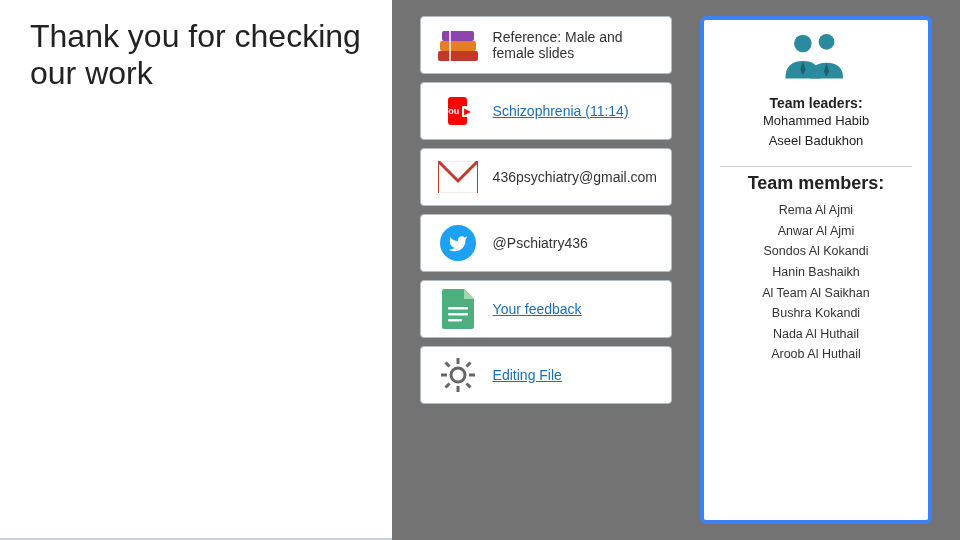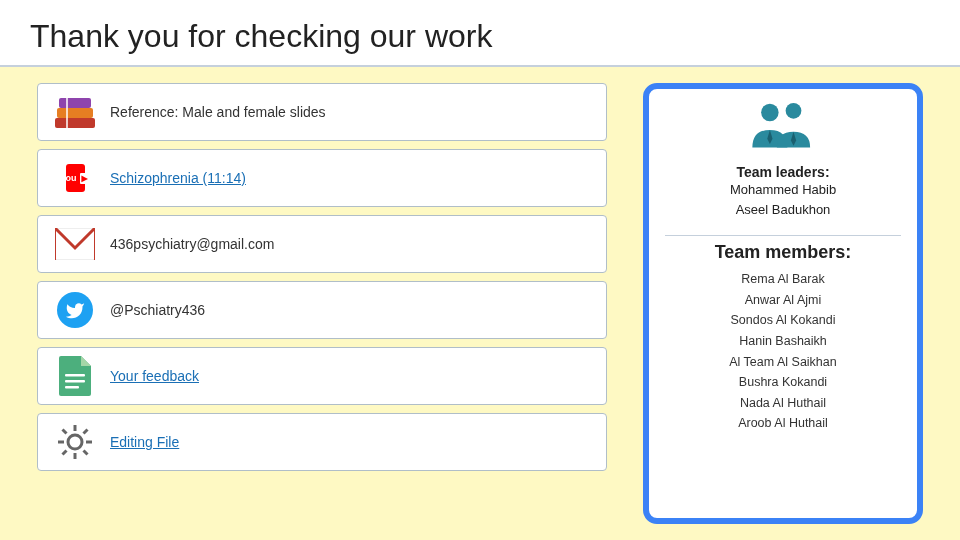--- a/index.html
+++ b/index.html
@@ -8,40 +8,40 @@
       height: 540px;
       background: #f0f4f8;
       font-family: 'Segoe UI', Arial, sans-serif;
       overflow: hidden;
       display: flex;
       flex-direction: column;
     }
     .page {
       width: 960px;
       height: 540px;
-      background: #fef9c3;
-      display: flex;
-      flex-direction: column;
+      background: #737373;
+      display: flex;
+      flex-direction: row;
       padding: 0;
     }
     .header {
       background: white;
       padding: 18px 30px 10px 30px;
       border-bottom: 2px solid #c5d0dc;
     }
     .header h1 {
       font-size: 32px;
       font-weight: 400;
       color: #222;
     }
     .main-content {
       display: flex;
       flex: 1;
-      padding: 16px 37px;
-      gap: 36px;
+      padding: 16px 28px;
+      gap: 28px;
     }
     .left-panel {
       flex: 1;
       display: flex;
       flex-direction: column;
       gap: 8px;
     }
     .list-item {
       display: flex;
       align-items: center;
@@ -90,23 +90,23 @@
       border-radius: 50%;
       width: 36px;
       height: 36px;
       display: flex;
       align-items: center;
       justify-content: center;
       color: white;
       font-size: 18px;
     }
     .right-panel {
-      width: 280px;
-      border: 6px solid #3b82f6;
-      border-radius: 14px;
+      width: 232px;
+      border: 4px solid #3b82f6;
+      border-radius: 6px;
       background: white;
       display: flex;
       flex-direction: column;
       align-items: center;
       padding: 10px 16px;
       position: relative;
     }
     .team-icon {
       margin-bottom: 6px;
     }
@@ -258,21 +258,21 @@
       <div class="team-leaders-box">
         <div class="label">Team leaders:</div>
         <div class="names">
           <span>Mohammed Habib</span><br>
           <span>Aseel Badukhon</span>
         </div>
       </div>
       <div class="divider-h"></div>
       <div class="team-members-label">Team members:</div>
       <div class="team-members-list" id="members-list">
-          <div>Rema Al Barak</div>
+          <div>Rema Al Ajmi</div>
           <div>Anwar Al Ajmi</div>
           <div>Sondos Al Kokandi</div>
           <div>Hanin Bashaikh</div>
           <div>Al Team Al Saikhan</div>
           <div>Bushra Kokandi</div>
           <div>Nada Al Huthail</div>
           <div>Aroob Al Huthail</div>
         </div>
     </div>
   </div>

